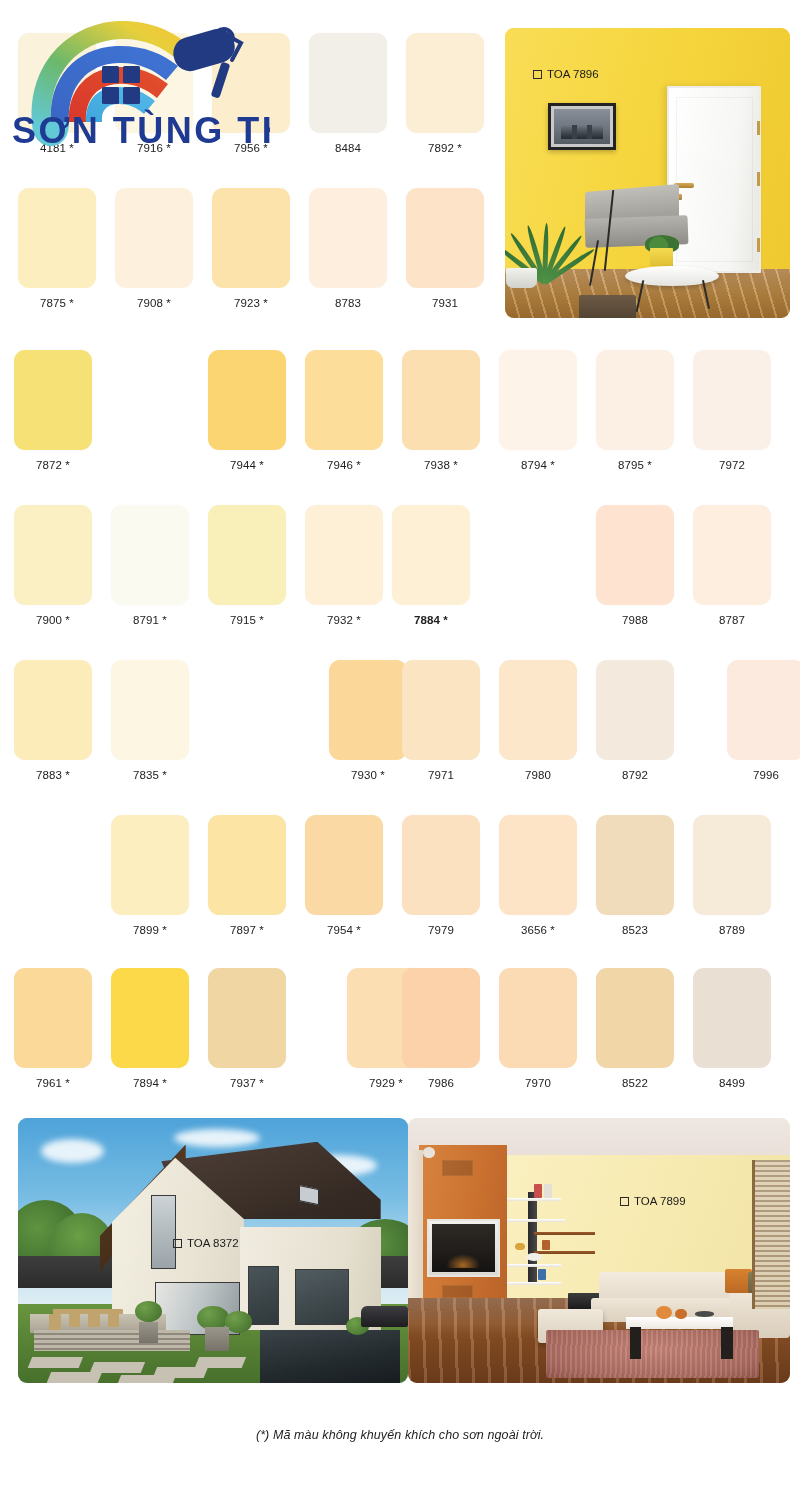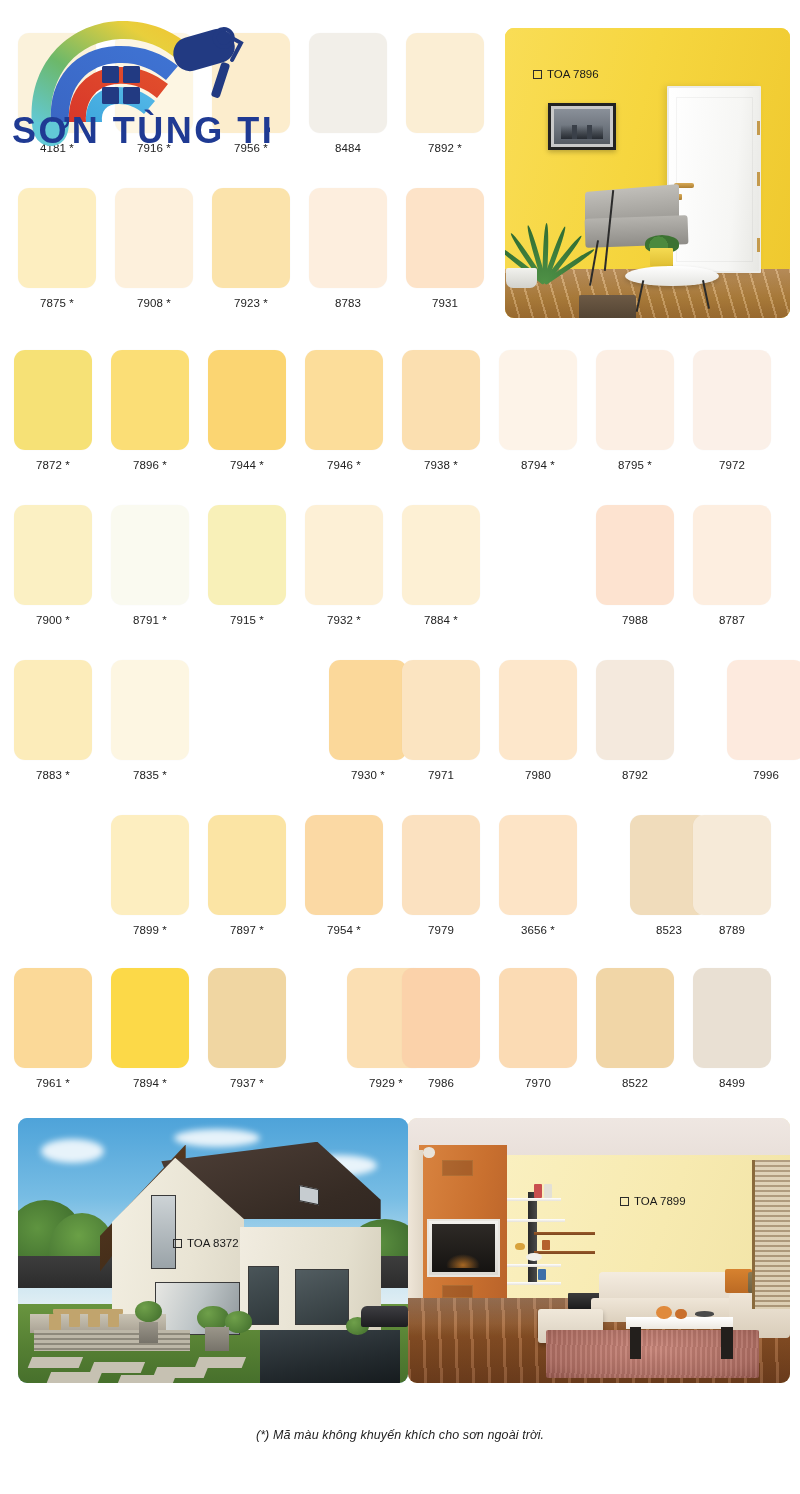--- a/index.html
+++ b/index.html
@@ -272,24 +272,20 @@
         <div class="cell" style="left: 406px;">
           <div class="chip" style="background: rgb(253, 227, 200);"></div>
           <div class="chip-label">7931</div>
         </div>
       </div>
       <div class="row" style="top: 350px;">
         <div class="cell" style="left: 14px;">
           <div class="chip" style="background: rgb(246, 225, 118);"></div>
           <div class="chip-label">7872 *</div>
         </div>
-        <div class="cell" style="left: 111px;">
-          <div class="chip" style="background: rgb(251, 222, 118);"></div>
-          <div class="chip-label">7896 *</div>
-        </div>
         <div class="cell" style="left: 208px;">
           <div class="chip" style="background: rgb(251, 213, 114);"></div>
           <div class="chip-label">7944 *</div>
         </div>
         <div class="cell" style="left: 305px;">
           <div class="chip" style="background: rgb(252, 221, 154);"></div>
           <div class="chip-label">7946 *</div>
         </div>
         <div class="cell" style="left: 402px;">
           <div class="chip" style="background: rgb(251, 223, 176);"></div>
@@ -318,21 +314,21 @@
           <div class="chip-label">8791 *</div>
         </div>
         <div class="cell" style="left: 208px;">
           <div class="chip" style="background: rgb(248, 240, 184);"></div>
           <div class="chip-label">7915 *</div>
         </div>
         <div class="cell" style="left: 305px;">
           <div class="chip" style="background: rgb(253, 240, 214);"></div>
           <div class="chip-label">7932 *</div>
         </div>
-        <div class="cell" style="left: 402px;">
+        <div class="cell" style="left: 392px; font-weight: bold;">
           <div class="chip" style="background: rgb(253, 240, 212);"></div>
           <div class="chip-label">7884 *</div>
         </div>
         <div class="cell" style="left: 596px;">
           <div class="chip" style="background: rgb(253, 227, 208);"></div>
           <div class="chip-label">7988</div>
         </div>
         <div class="cell" style="left: 693px;">
           <div class="chip" style="background: rgb(253, 238, 224);"></div>
           <div class="chip-label">8787</div>
@@ -382,21 +378,21 @@
           <div class="chip-label">7954 *</div>
         </div>
         <div class="cell" style="left: 402px;">
           <div class="chip" style="background: rgb(251, 225, 192);"></div>
           <div class="chip-label">7979</div>
         </div>
         <div class="cell" style="left: 499px;">
           <div class="chip" style="background: rgb(253, 228, 198);"></div>
           <div class="chip-label">3656 *</div>
         </div>
-        <div class="cell" style="left: 630px;">
+        <div class="cell" style="left: 596px;">
           <div class="chip" style="background: rgb(240, 220, 187);"></div>
           <div class="chip-label">8523</div>
         </div>
         <div class="cell" style="left: 693px;">
           <div class="chip" style="background: rgb(246, 234, 216);"></div>
           <div class="chip-label">8789</div>
         </div>
       </div>
       <div class="row" style="top: 968px;">
         <div class="cell" style="left: 14px;">

